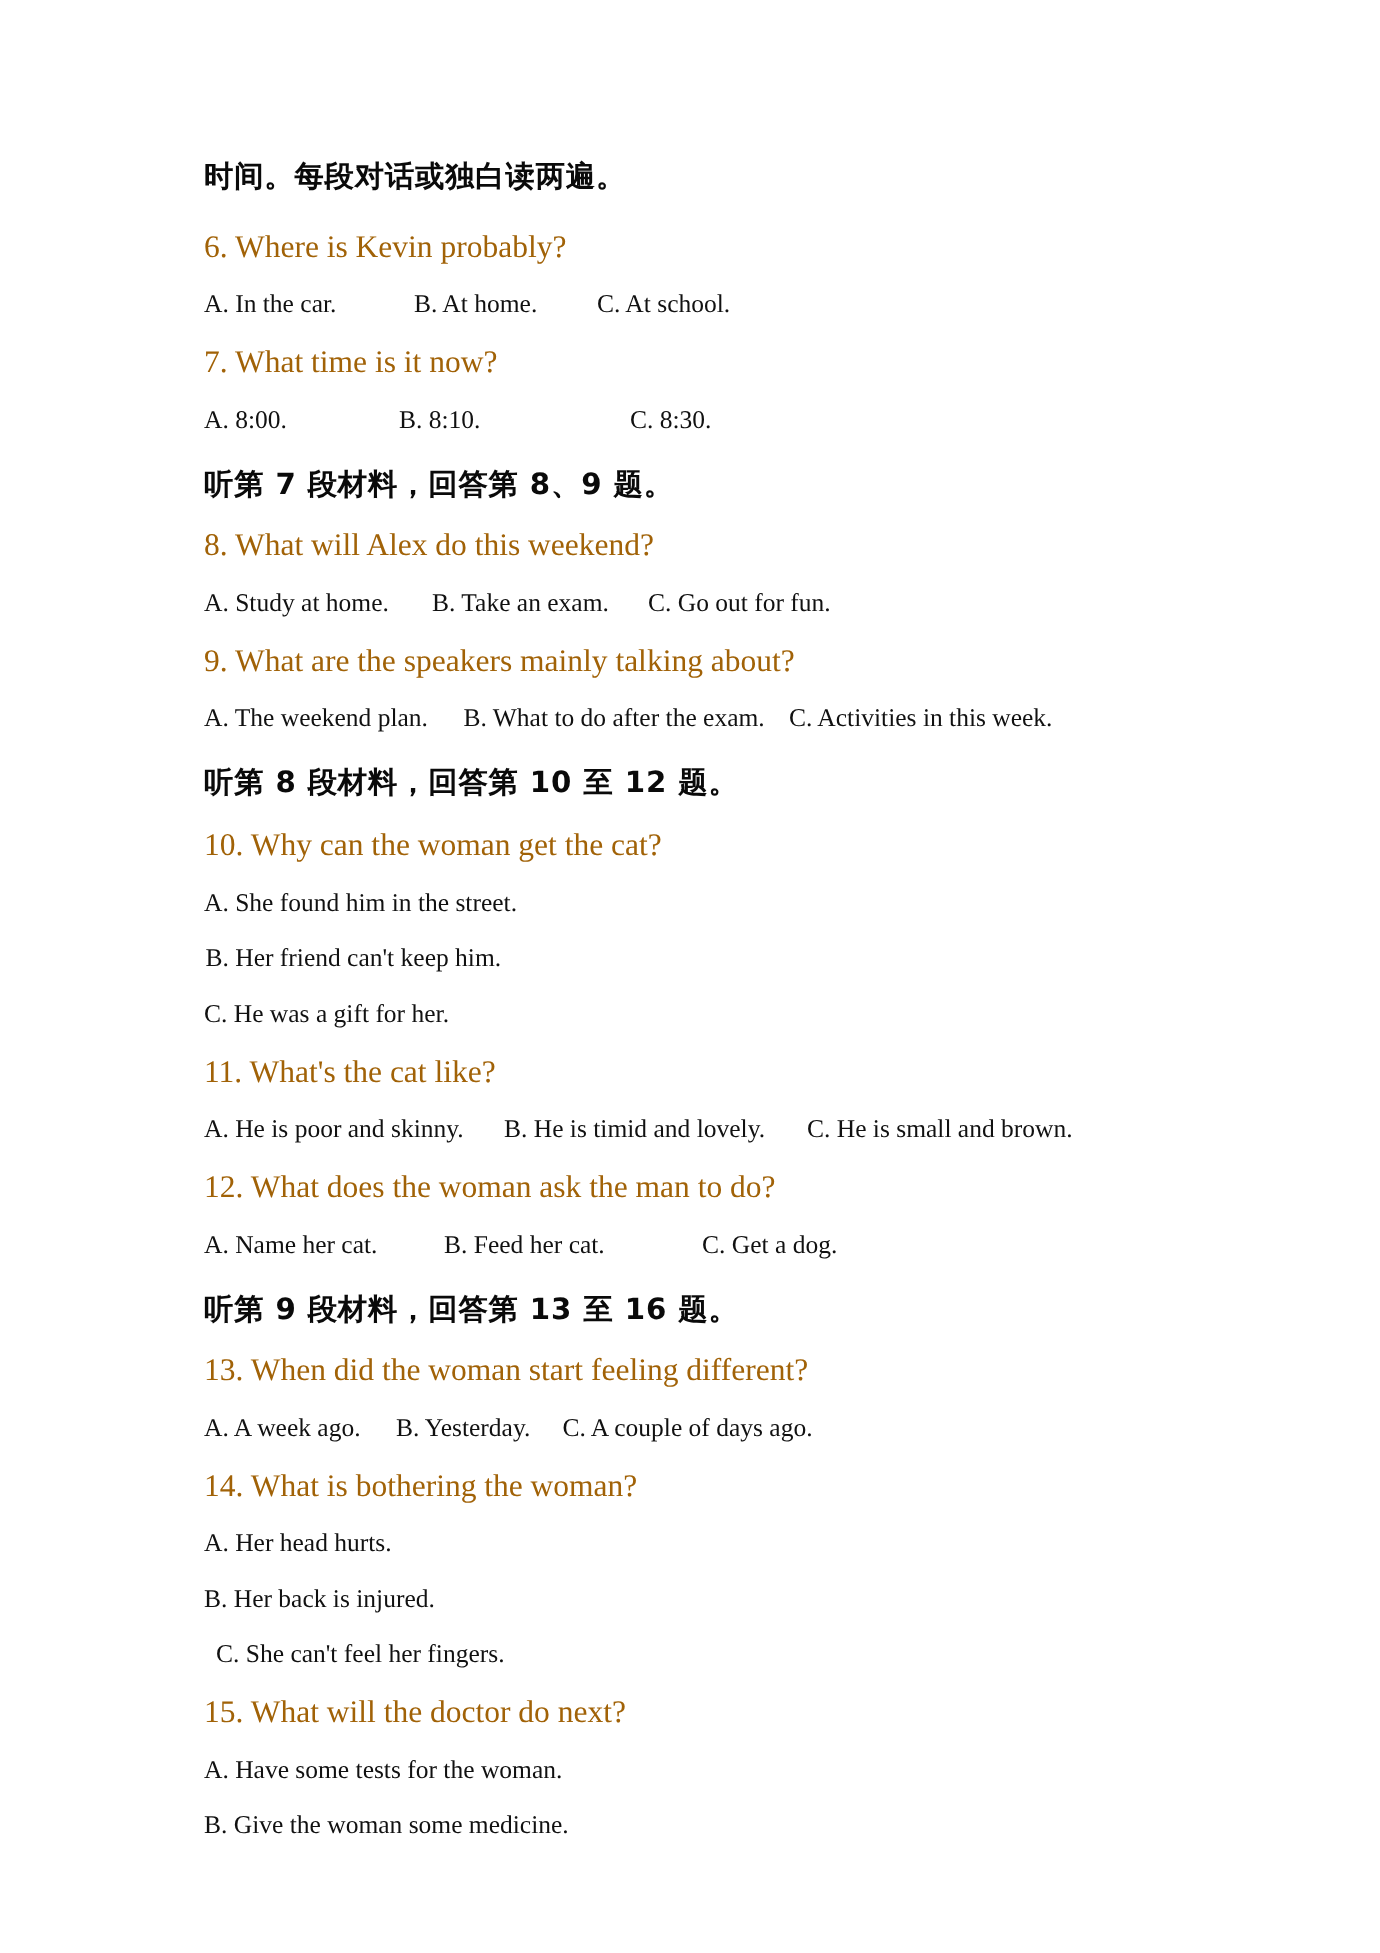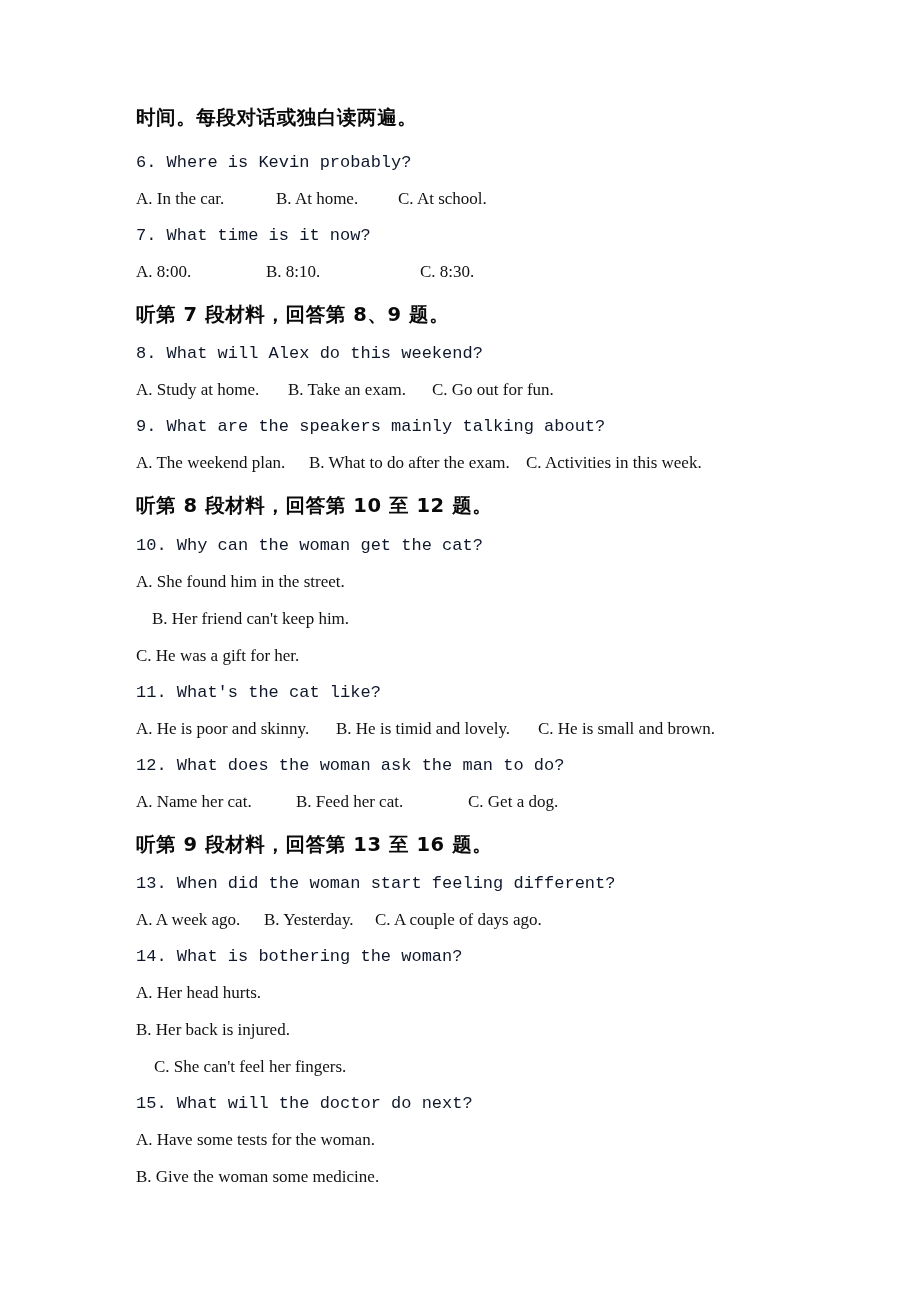--- a/index.html
+++ b/index.html
@@ -38,24 +38,24 @@
     white-space: pre;
   }
   .lead-line {
     margin-bottom: 26px;
   }
   .sec-head {
     margin-bottom: 21px;
   }
   
   .q-line {
-    font-family: Liberation Mono, monospace;
-    font-size: 17px;
+    font-family: Liberation Serif, serif;
+    font-size: 21px;
     line-height: 1.0;
-    color: #0f172a;
+    color: #a16207;
     margin: 0 0 19px 0;
     padding: 0;
     white-space: pre;
   }
   .q-line:last-child {
     margin-bottom: 0;
   }
   .opt-row {
     font-family: "Liberation Serif", "DejaVu Serif", serif;
     font-size: 17px;
@@ -117,21 +117,21 @@
           <span class="opt" style="left: 390px;">C. Activities in this week.</span>
         </div>
       </div>
       <div class="block">
         <div class="cjk-head sec-head">听第 8 段材料，回答第 10 至 12 题。</div>
         <div class="q-line">10. Why can the woman get the cat?</div>
         <div class="opt-row">
           <span class="opt" style="left: 0px;">A. She found him in the street.</span>
         </div>
         <div class="opt-row">
-          <span class="opt" style="left: 16px;">B. Her friend can't keep him.</span>
+          <span class="opt" style="left: 1px;">B. Her friend can't keep him.</span>
         </div>
         <div class="opt-row">
           <span class="opt" style="left: 0px;">C. He was a gift for her.</span>
         </div>
         <div class="q-line">11. What's the cat like?</div>
         <div class="opt-row">
           <span class="opt" style="left: 0px;">A. He is poor and skinny.</span>
           <span class="opt" style="left: 200px;">B. He is timid and lovely.</span>
           <span class="opt" style="left: 402px;">C. He is small and brown.</span>
         </div>
@@ -151,21 +151,21 @@
           <span class="opt" style="left: 239px;">C. A couple of days ago.</span>
         </div>
         <div class="q-line">14. What is bothering the woman?</div>
         <div class="opt-row">
           <span class="opt" style="left: 0px;">A. Her head hurts.</span>
         </div>
         <div class="opt-row">
           <span class="opt" style="left: 0px;">B. Her back is injured.</span>
         </div>
         <div class="opt-row">
-          <span class="opt" style="left: 18px;">C. She can't feel her fingers.</span>
+          <span class="opt" style="left: 8px;">C. She can't feel her fingers.</span>
         </div>
         <div class="q-line">15. What will the doctor do next?</div>
         <div class="opt-row">
           <span class="opt" style="left: 0px; text-align: center;">A. Have some tests for the woman.</span>
         </div>
         <div class="opt-row">
           <span class="opt" style="left: 0px;">B. Give the woman some medicine.</span>
         </div>
       </div>
     </div>

